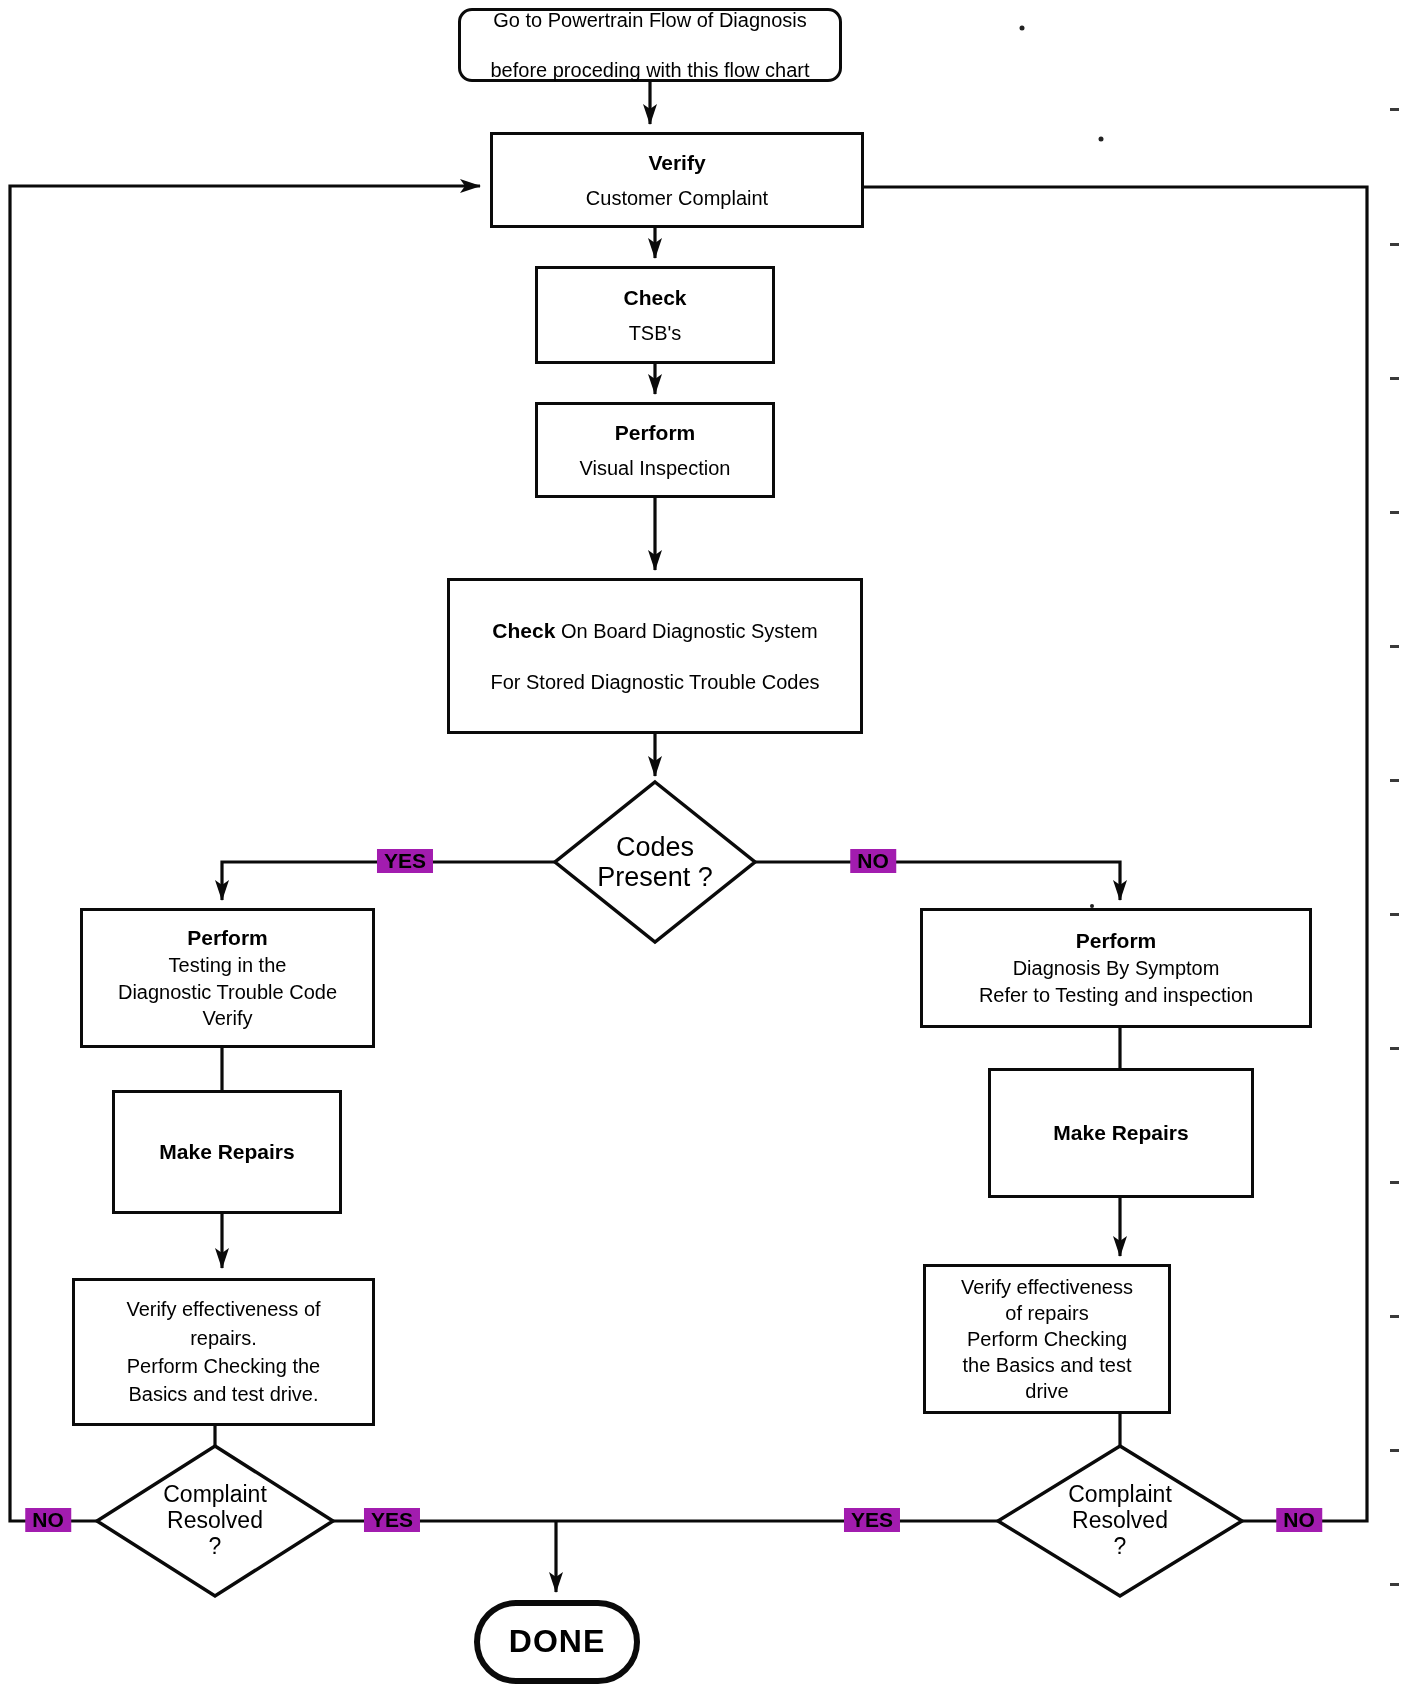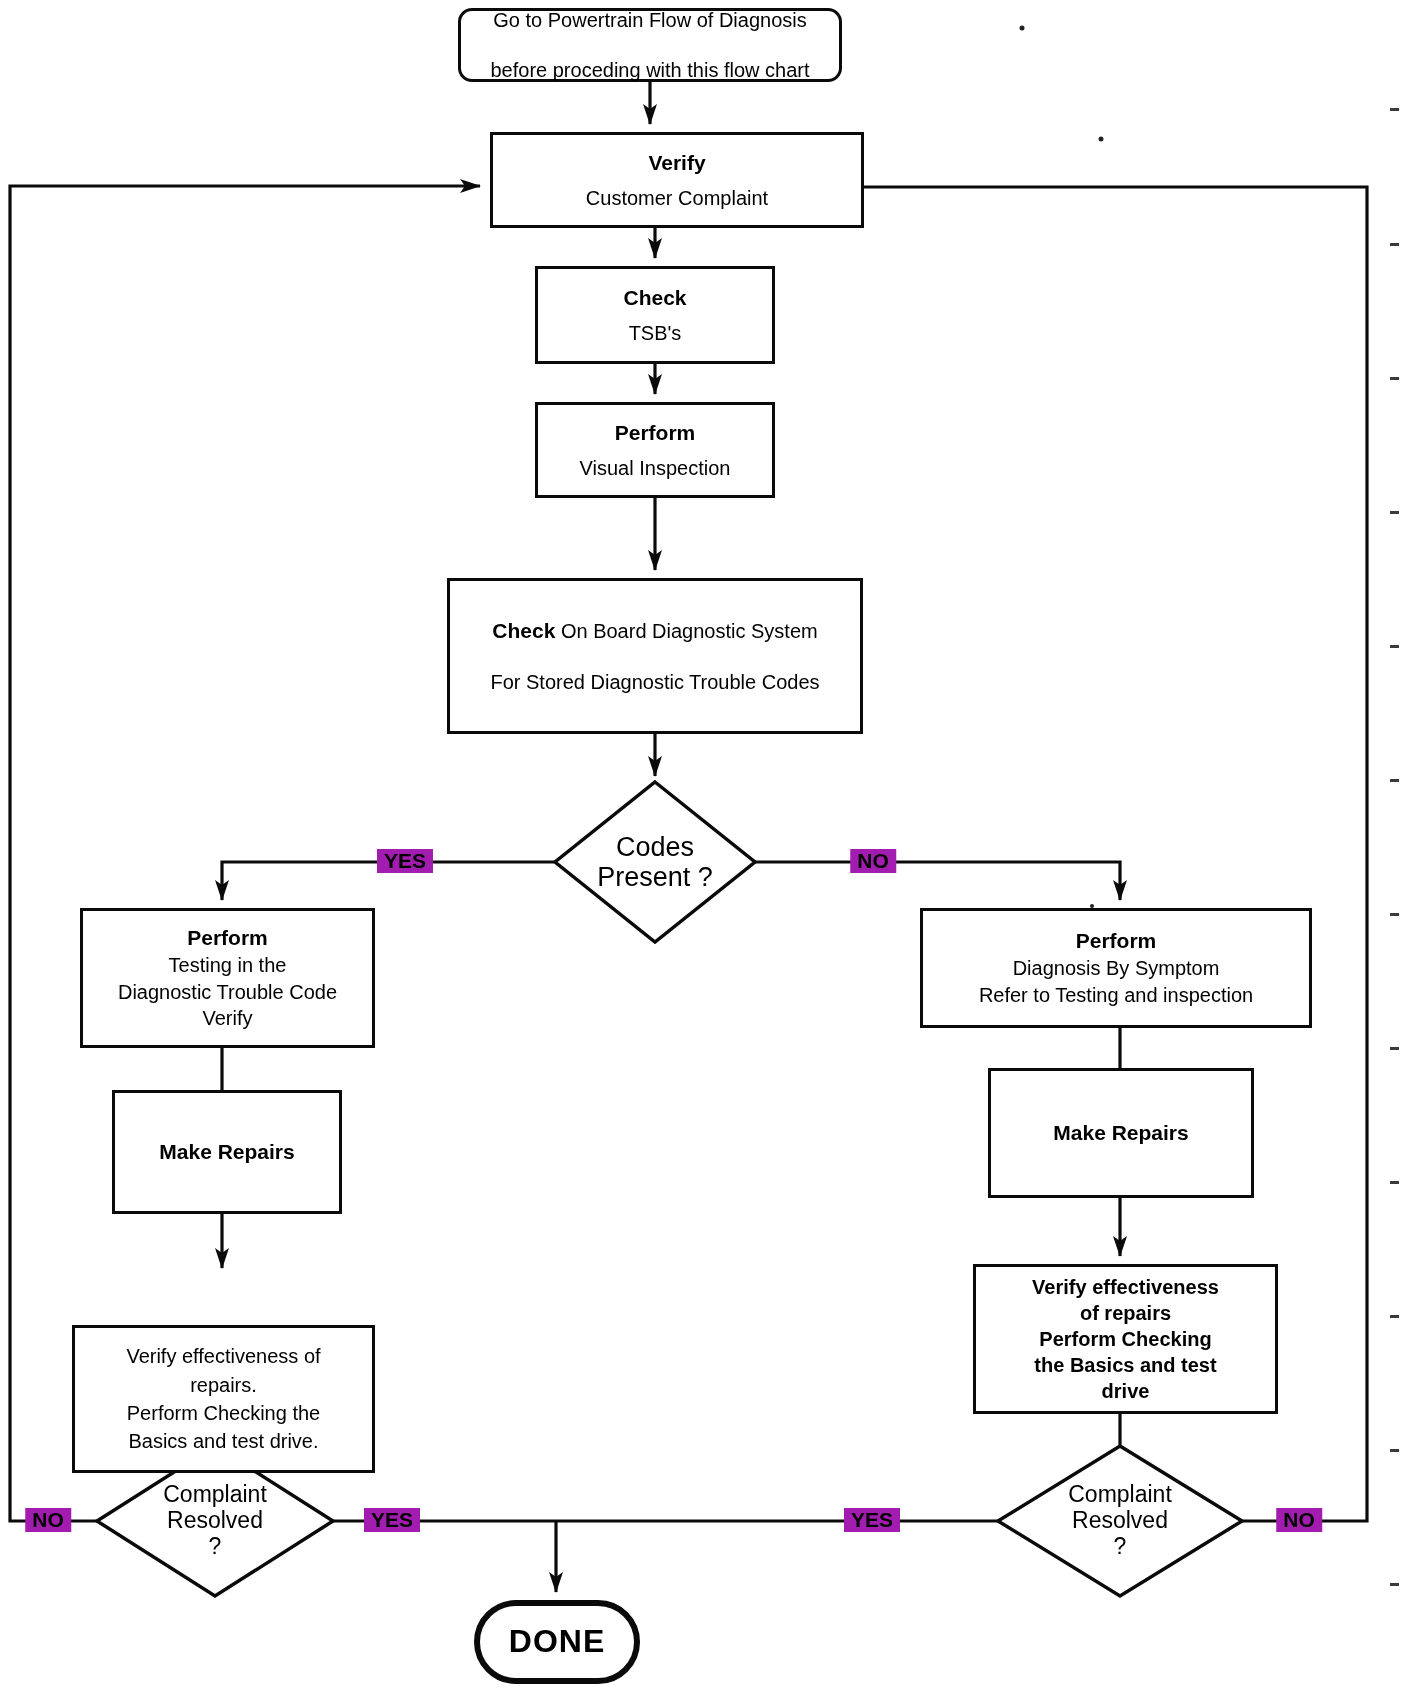--- a/index.html
+++ b/index.html
@@ -150,28 +150,28 @@
   </div>
 
   <div class="node" style="left:112px; top:1090px; width:230px; height:124px;">
     <div class="t">Make Repairs</div>
   </div>
 
   <div class="node" style="left:988px; top:1068px; width:266px; height:130px;">
     <div class="t">Make Repairs</div>
   </div>
 
-  <div class="node" style="left:72px; top:1278px; width:303px; height:148px; line-height:1.42;margin-top:47px;">
+  <div class="node" style="left:72px; top:1278px; width:303px; height:148px; line-height:1.42;">
     <div>Verify effectiveness of</div>
     <div>repairs.</div>
     <div>Perform Checking the</div>
     <div>Basics and test drive.</div>
   </div>
 
-  <div class="node" style="left:973px; top:1264px; width:305px; height:150px; line-height:1.3;font-weight:bold;">
+  <div class="node" style="left:923px; top:1264px; width:248px; height:150px; line-height:1.3;">
     <div>Verify effectiveness</div>
     <div>of repairs</div>
     <div>Perform Checking</div>
     <div>the Basics and test</div>
     <div>drive</div>
   </div>
 
   <div class="dtext med" style="left:215px; top:1521px;">
     <div>Complaint</div>
     <div>Resolved</div>

